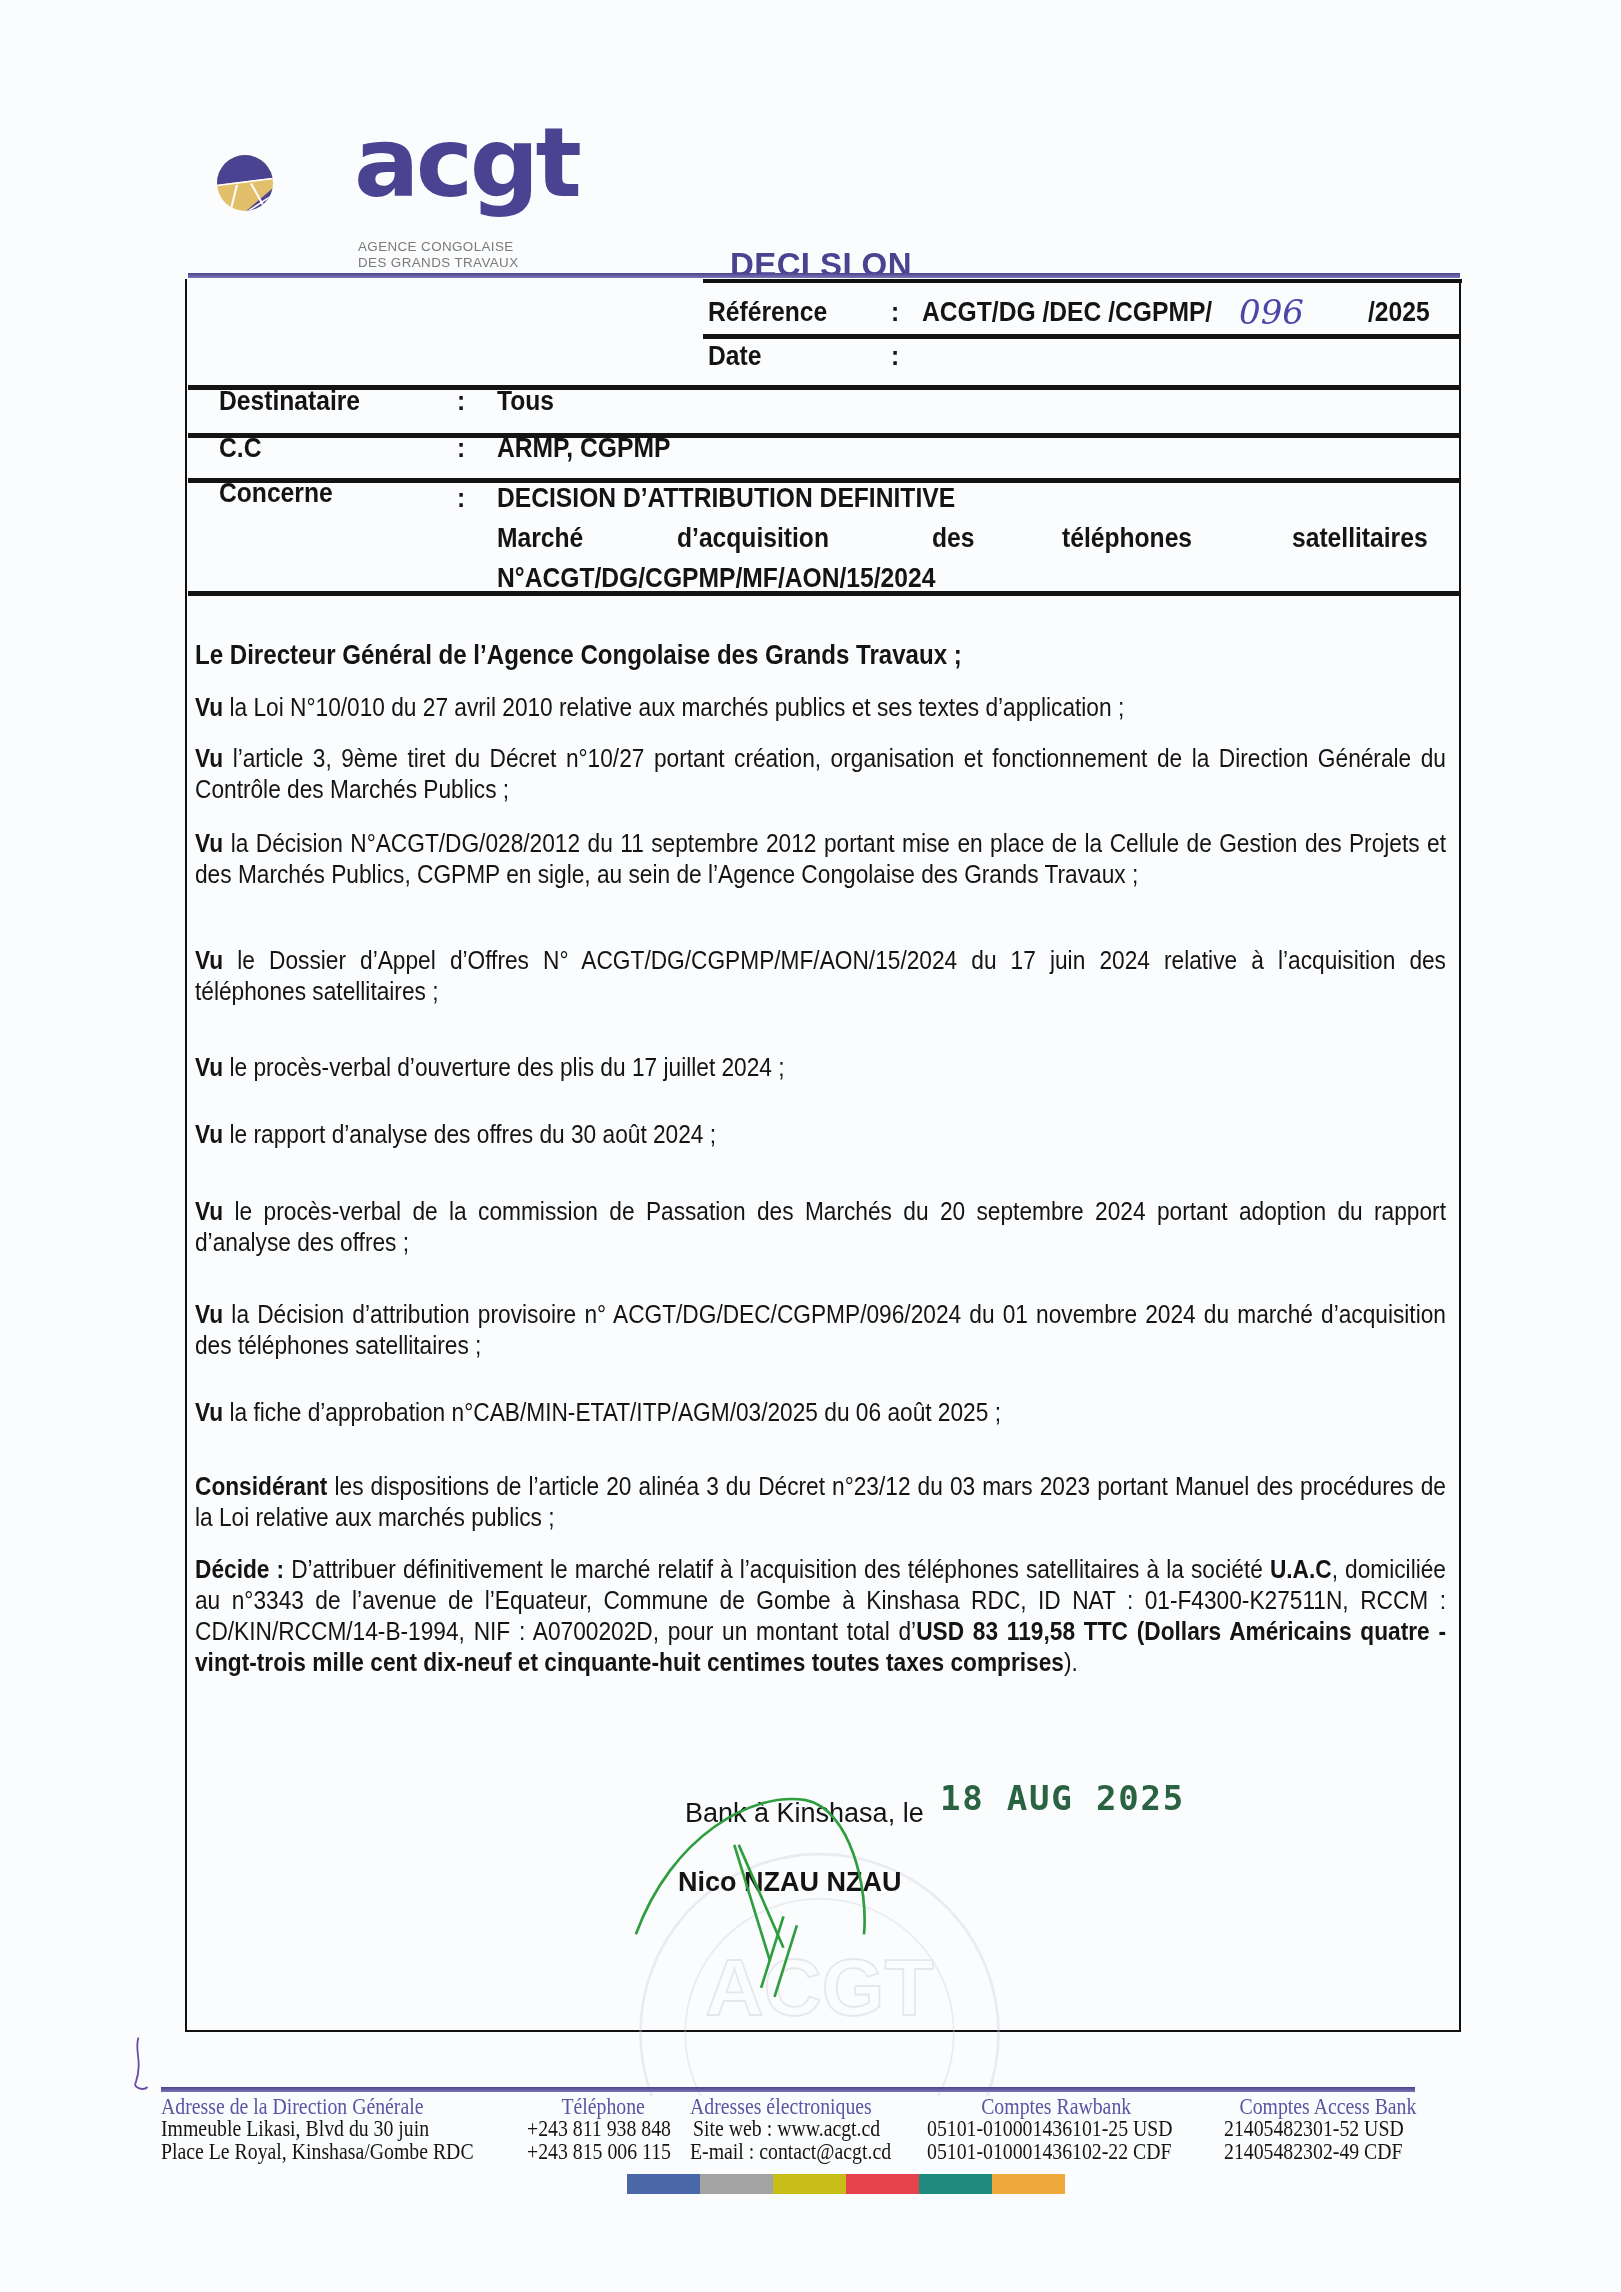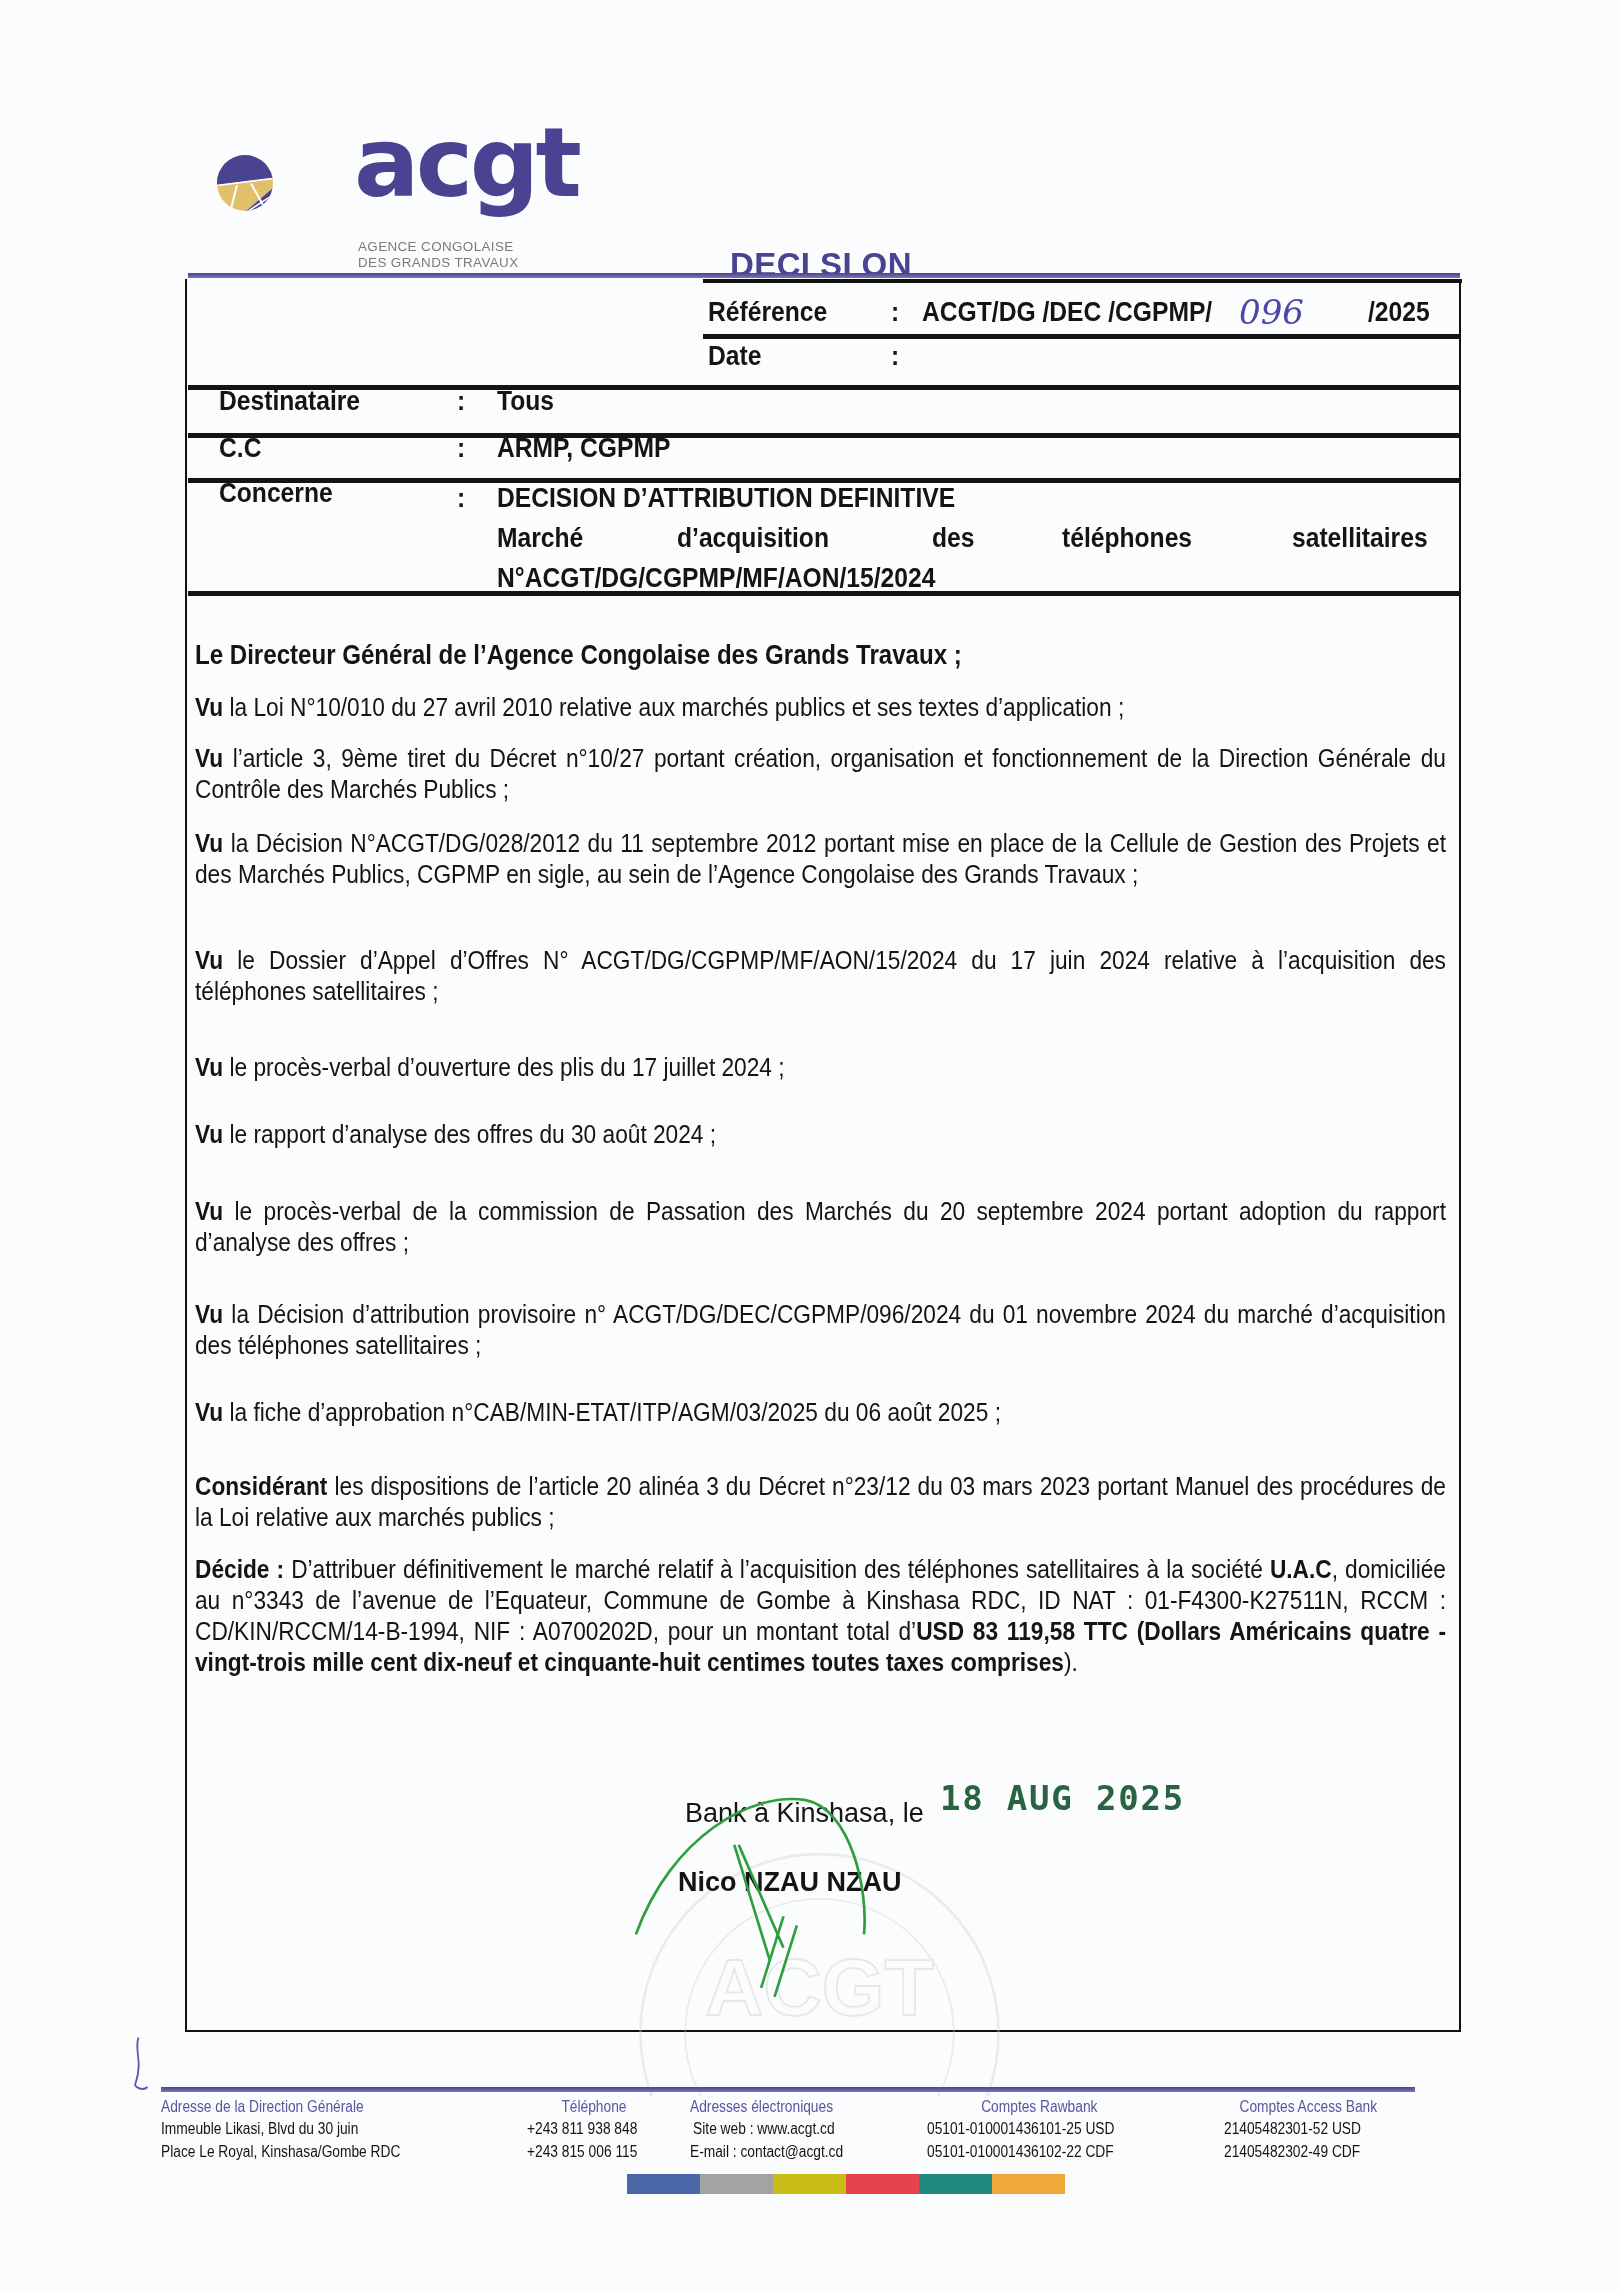--- a/index.html
+++ b/index.html
@@ -56,21 +56,21 @@
   .fait { left:685px; top:1798px; font-size:27px; }
   .stamp-date { left:940px; top:1778px; font-size:34px; color:#14532d; font-family:"DejaVu Sans Mono", monospace; font-weight:700; letter-spacing:1.8px; opacity:0.9; }
   .signer { left:678px; top:1867px; font-size:27px; font-weight:700; }
   .signature { left:618px; top:1782px; width:322px; height:242px; }
   .emboss { left:627px; top:1827px; width:385px; height:269px; opacity:0.35; }
 
   .initial { left:125px; top:2033px; width:27px; height:63px; }
 
   
   .foot-rule { left:161px; top:2087px; width:1254px; height:4.5px; background:linear-gradient(#4a4391,#7b76b4); }
-  .foot { top:2096px; font-size:16px; line-height:22.4px; white-space:nowrap; font-family:Liberation Sans, sans-serif; }
+  .foot { top:2096px; font-size:23px; line-height:22.4px; white-space:nowrap; font-family:Liberation Serif, serif; }
   .foot .h { color:#5a54a3; }
   .foot div { transform:scaleX(0.86); transform-origin:left; }
   .colorbar { left:627px; top:2174px; height:19.7px; display:flex; }
   .colorbar div { width:73px; height:19.7px; }
 </style>
 </head>
 <body>
 
 <svg class="abs logo" viewBox="0 0 380 150" style="left:215px;top:116px;width:152px;height:134px;">
   <defs>

